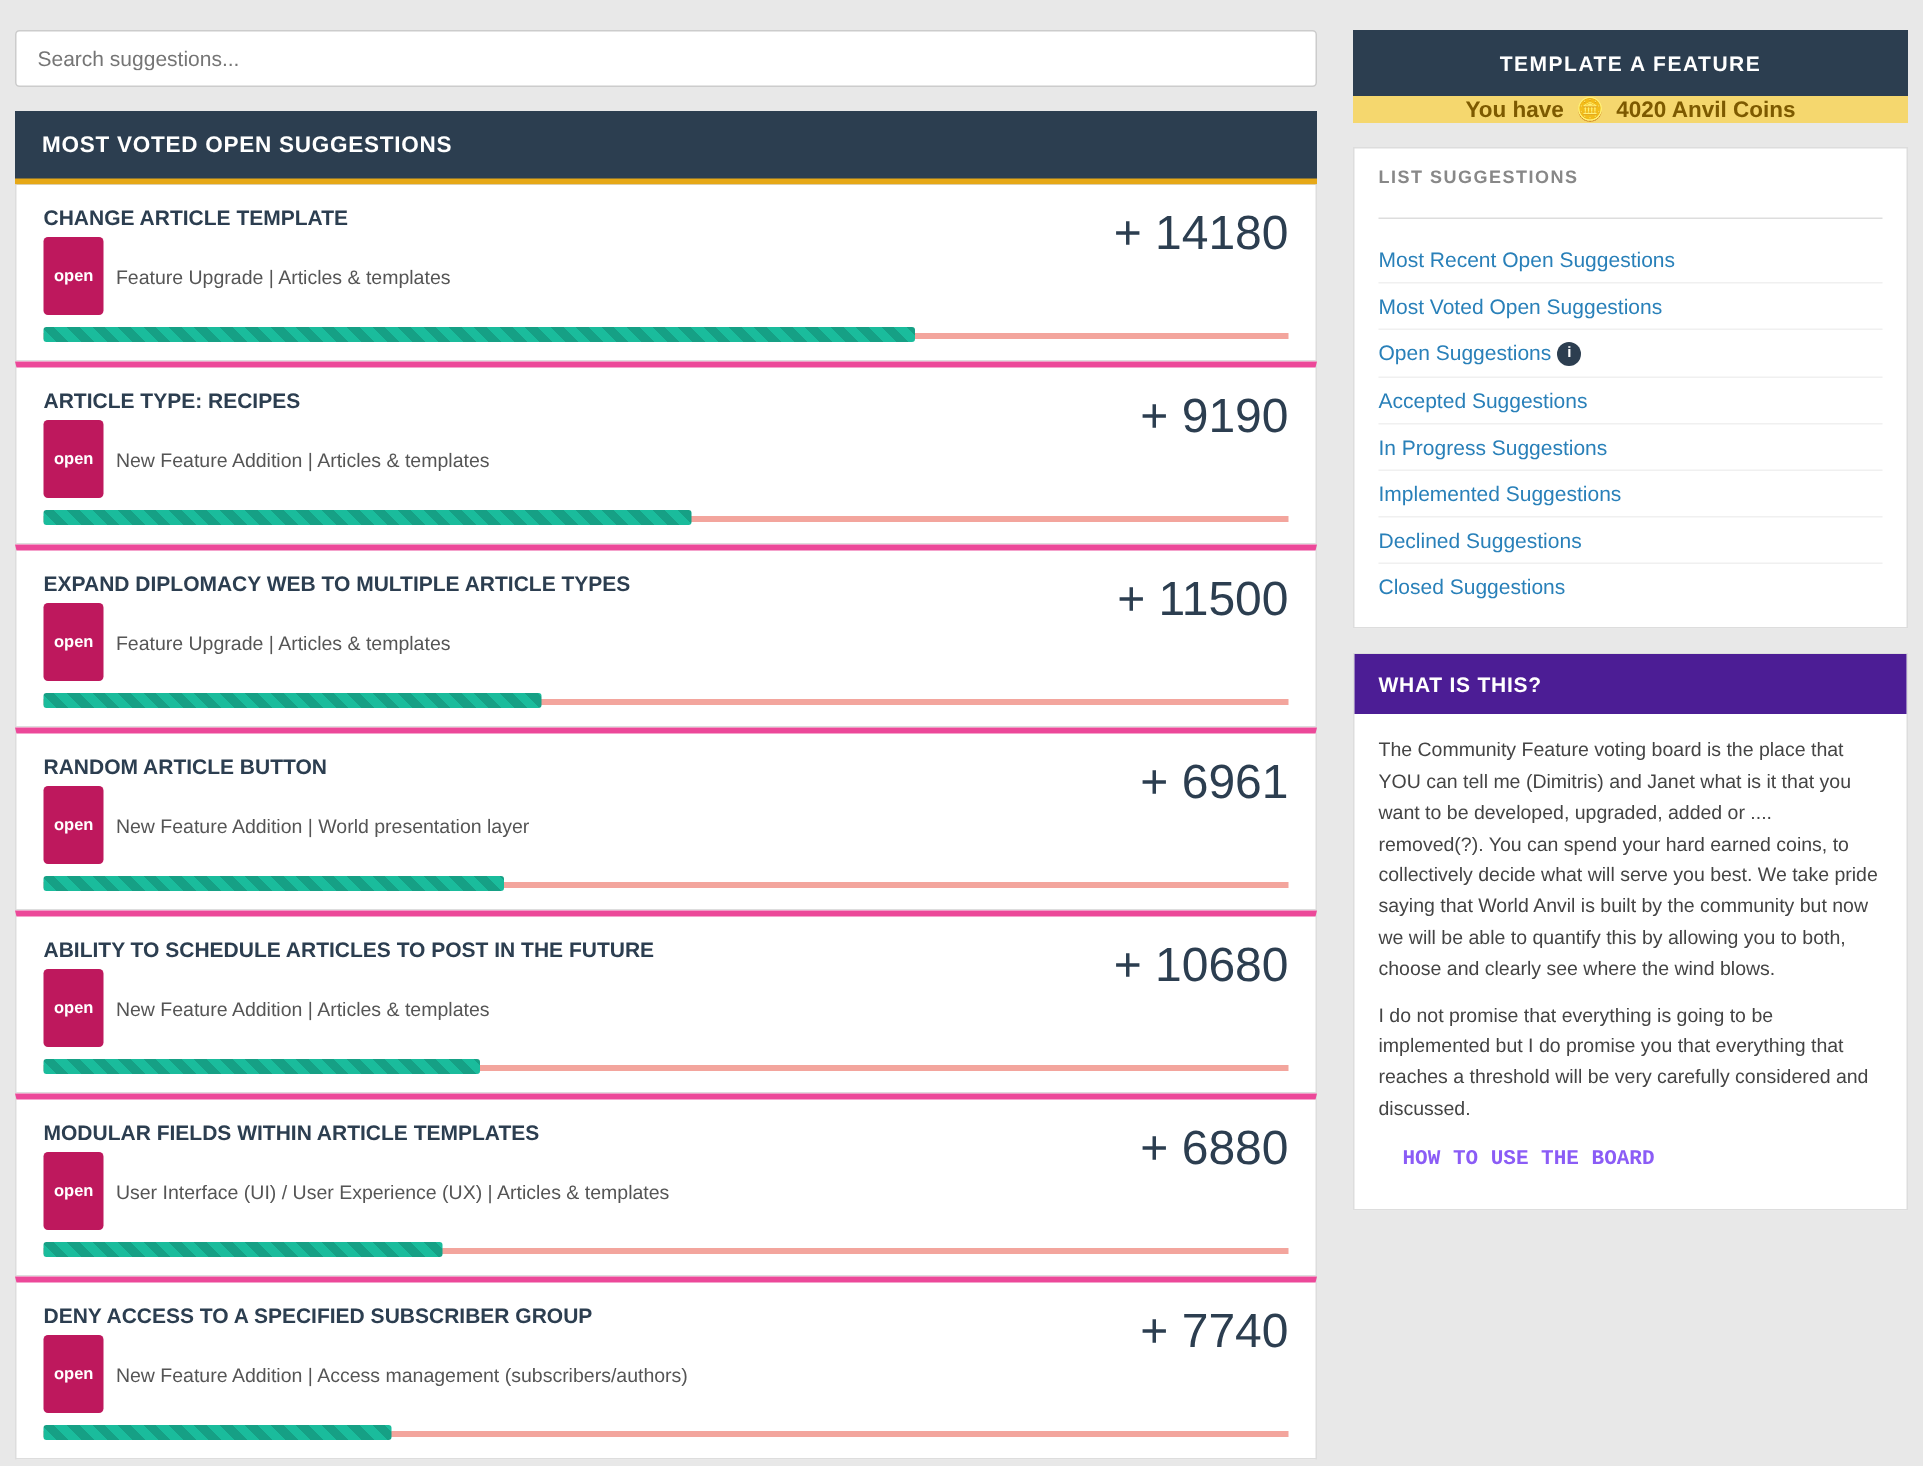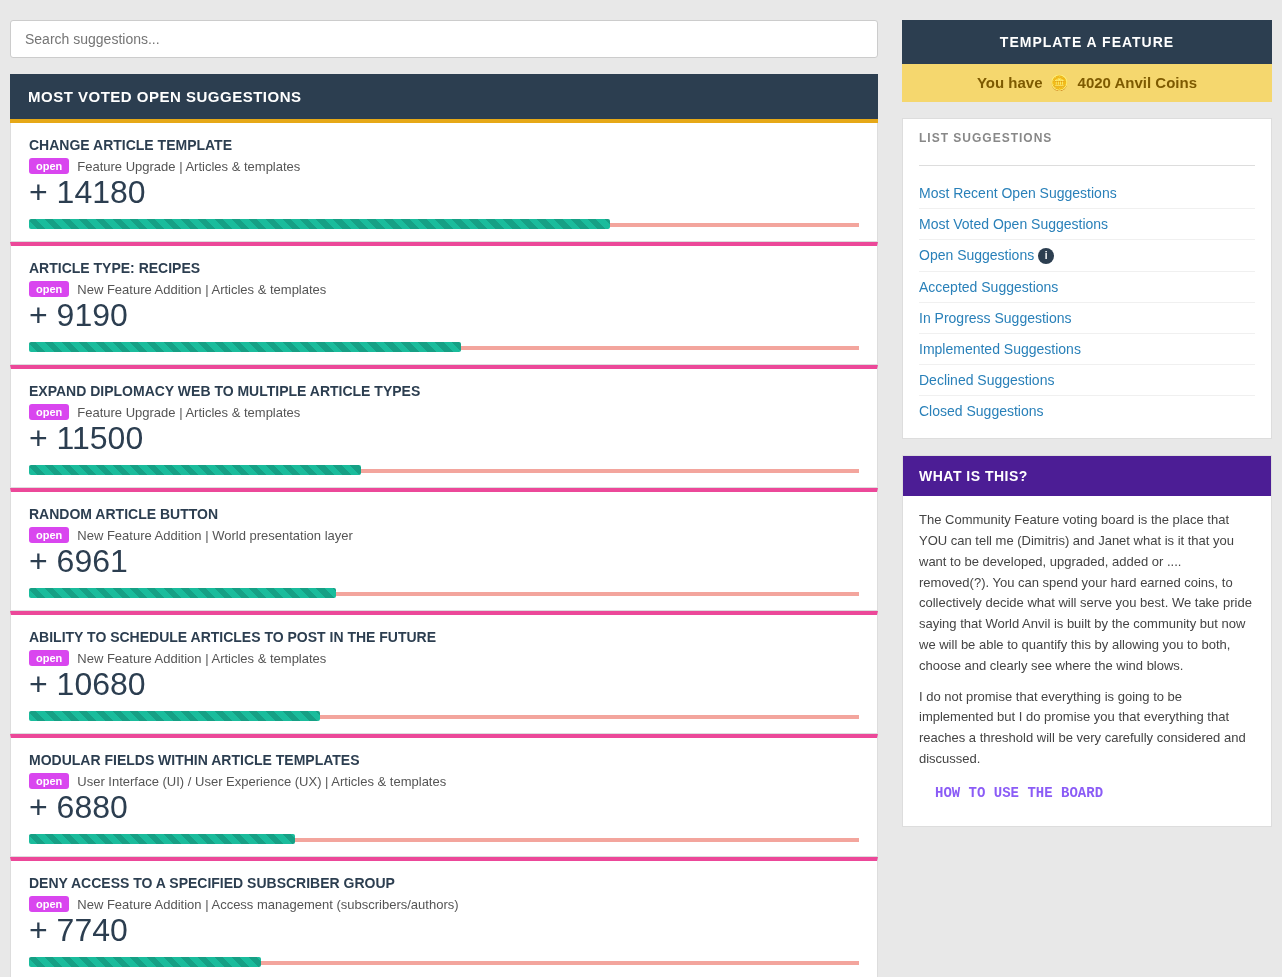--- a/index.html
+++ b/index.html
@@ -49,43 +49,42 @@
       position: relative;
     }
     .suggestion-card + .suggestion-card {
       border-top: 4px solid #ec4899;
     }
     .card-inner {
       display: flex;
       justify-content: space-between;
       align-items: flex-start;
       margin-bottom: 8px;
-      flex-direction: column;
     }
     .card-left { flex: 1; }
     .card-title {
       font-size: 14px;
       font-weight: bold;
       color: #2c3e50;
       text-transform: uppercase;
       margin-bottom: 5px;
     }
     .card-meta {
       display: flex;
       align-items: center;
       gap: 8px;
       font-size: 13px;
       color: #555;
     }
     .badge-open {
-      background: #d946ef;
+      background: #be185d;
       color: #fff;
       font-size: 11px;
       font-weight: bold;
-      padding: 2px 7px;
+      padding: 20px 7px;
       border-radius: 3px;
     }
     .card-votes {
       font-size: 32px;
       font-weight: normal;
       color: #2c3e50;
       white-space: nowrap;
     }
     .progress-bar-wrap {
       width: 100%;
@@ -132,21 +131,20 @@
       font-size: 14px;
       font-weight: bold;
       letter-spacing: 1px;
       border: none;
       cursor: pointer;
       text-decoration: none;
     }
     .coins-bar {
       background: #f5d76e;
       text-align: center;
-      padding: 10px;
       font-size: 15px;
       font-weight: bold;
       color: #7d5a00;
       margin-bottom: 16px;
     }
     .coins-bar .coin-icon { margin: 0 4px; }
     .sidebar-divider {
       border: none;
       border-top: 1px solid #ddd;
       margin: 12px 0;

